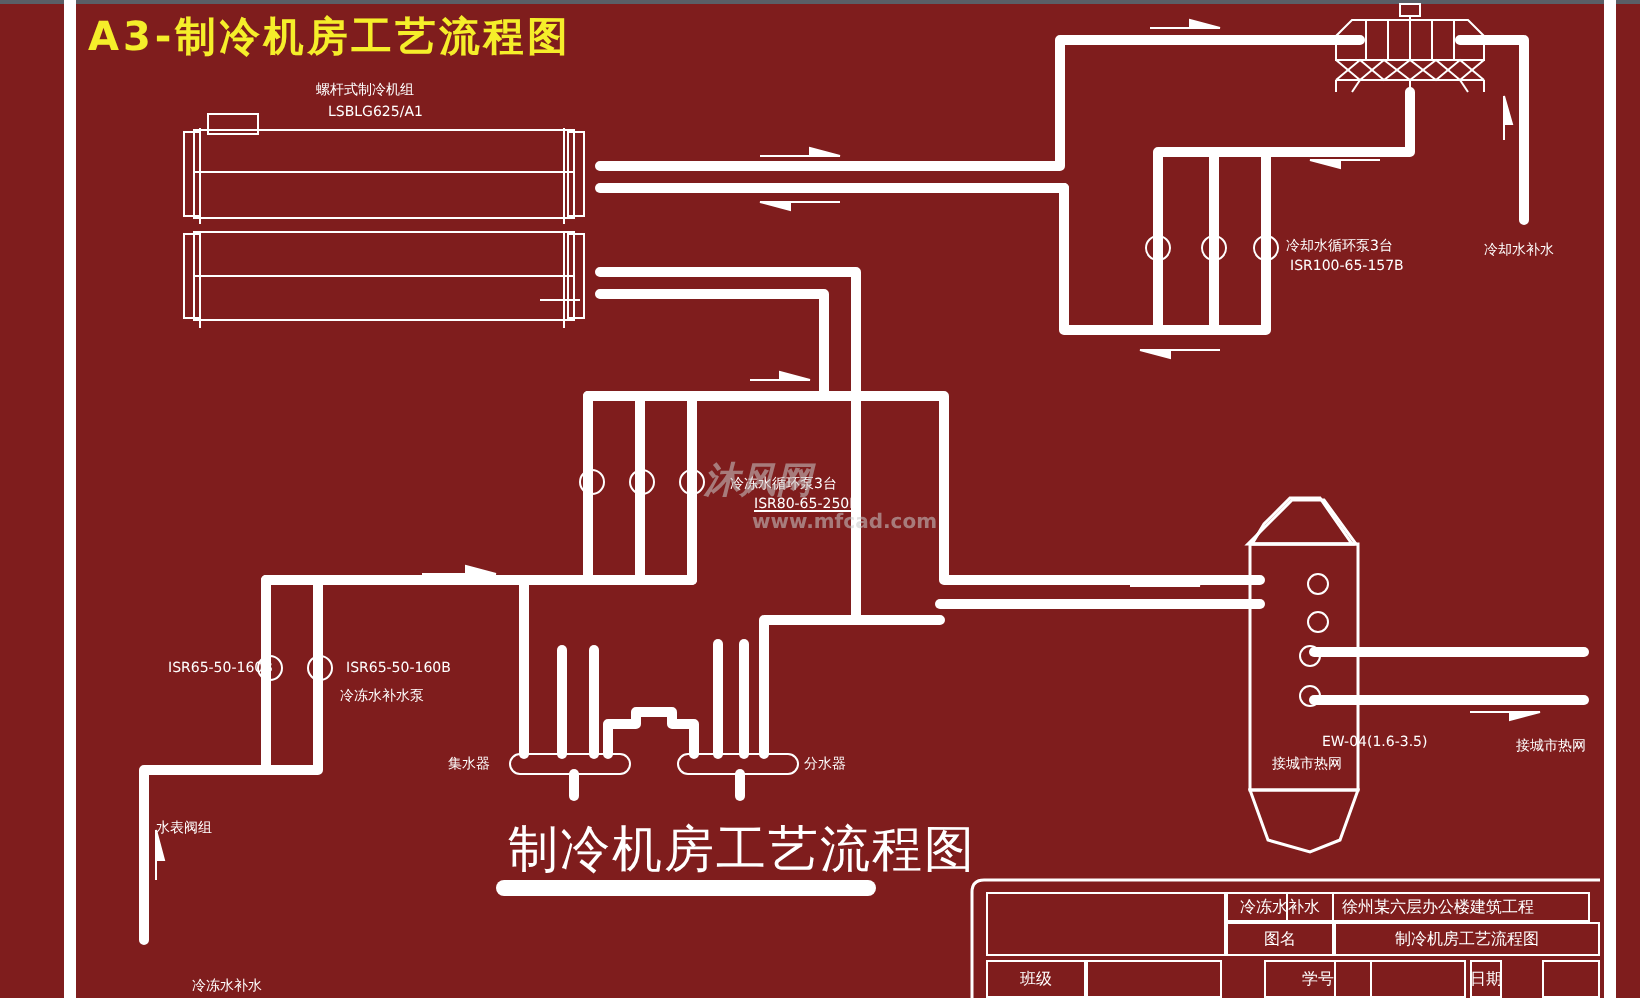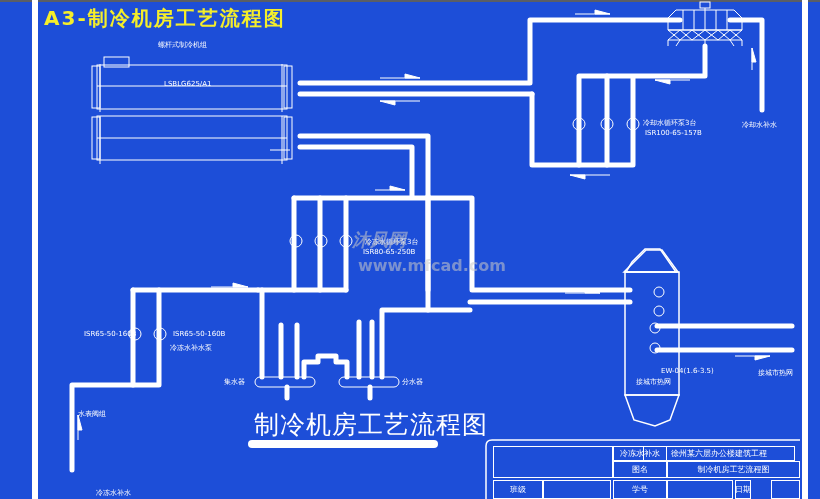--- a/index.html
+++ b/index.html
@@ -1,29 +1,29 @@
 <!DOCTYPE html>
 <html><head>
 <meta charset="utf-8">
 <style>
   html,body{margin:0;padding:0;background:#22262f;}
   body{width:820px;height:499px;overflow:hidden;position:relative;font-family:"DejaVu Sans",sans-serif;}
-  #canvas{position:absolute;left:0;top:0;width:820px;height:499px;background:#1d4ed8;}
+  #canvas{position:absolute;left:0;top:0;width:820px;height:499px;background:#7f1d1d;}
   .top-border{position:absolute;left:0;top:0;width:820px;height:2px;background:#5a5e66;}
   .frame-left{position:absolute;left:32px;top:0;width:6px;height:499px;background:#ffffff;}
   .frame-right{position:absolute;left:802px;top:0;width:6px;height:499px;background:#ffffff;}
   .title-yellow{position:absolute;left:44px;top:5px;font-family:"DejaVu Sans",sans-serif;font-weight:bold;font-size:20px;color:#f5ee2a;letter-spacing:2px;white-space:nowrap;}
   .lbl{position:absolute;color:#ffffff;font-size:7px;white-space:nowrap;font-family:"DejaVu Sans",sans-serif;line-height:9px;}
   .lbl.c{text-align:center;}
   .big-title{position:absolute;left:254px;top:408px;color:#ffffff;font-size:25px;letter-spacing:1px;white-space:nowrap;font-family:"DejaVu Sans",sans-serif;}
   .big-underline{position:absolute;left:248px;top:440px;width:190px;height:8px;background:#ffffff;border-radius:4px;}
   svg{position:absolute;left:0;top:0;}
   .tb-cell{position:absolute;border:1.5px solid #ffffff;box-sizing:border-box;color:#ffffff;font-size:8px;display:flex;align-items:center;justify-content:center;white-space:nowrap;}
   .watermark{position:absolute;left:352px;top:228px;color:rgba(200,200,200,0.55);font-weight:bold;font-style:italic;font-size:18px;white-space:nowrap;}
-  .watermark-url{position:absolute;left:358px;top:256px;color:rgba(200,200,200,0.55);font-weight:bold;font-size:16px;white-space:nowrap;}
+  .watermark-url{position:absolute;left:376px;top:256px;color:rgba(200,200,200,0.55);font-weight:bold;font-size:10px;white-space:nowrap;}
 </style>
 </head>
 <body>
 
 <div id="canvas">
   <div class="top-border"></div>
   <div class="frame-left"></div>
   <div class="frame-right"></div>
 
   <div class="title-yellow">A3-制冷机房工艺流程图</div>
@@ -189,29 +189,29 @@
           <line x1="735" y1="356" x2="770" y2="356"></line>
           <polygon points="755,356 770,356 755,360"></polygon>
         </g>
       <g>
           <line x1="270" y1="150" x2="290" y2="150"></line>
         </g>
     </g>
   </svg>
 
   <div class="lbl c" style="left:158px;top:41px;">螺杆式制冷机组</div>
-  <div class="lbl c" style="left:164px;top:52px;margin-top:28px;">LSBLG625/A1</div>
+  <div class="lbl c" style="left:164px;top:52px;">LSBLG625/A1</div>
 
   <div class="lbl" style="left:643px;top:119px;">冷却水循环泵3台</div>
   <div class="lbl" style="left:645px;top:129px;">ISR100-65-157B</div>
 
   <div class="lbl" style="left:742px;top:121px;text-align:center;">冷却水补水</div>
 
   <div class="lbl" style="left:365px;top:238px;">冷冻水循环泵3台</div>
-  <div class="lbl" style="left:363px;top:248px;">ISR80-65-250B</div>
+  <div class="lbl" style="left:377px;top:248px;text-decoration:underline;">ISR80-65-250B</div>
 
   <div class="lbl" style="left:84px;top:330px;">ISR65-50-160B</div>
   <div class="lbl" style="left:173px;top:330px;">ISR65-50-160B</div>
   <div class="lbl" style="left:170px;top:344px;">冷冻水补水泵</div>
 
   <div class="lbl" style="left:224px;top:378px;">集水器</div>
   <div class="lbl" style="left:402px;top:378px;">分水器</div>
 
   <div class="lbl" style="left:634px;top:367px;padding-left:27px;">EW-04(1.6-3.5)</div>
   <div class="lbl" style="left:636px;top:378px;">接城市热网</div>
@@ -228,18 +228,18 @@
   <div class="watermark-url">www.mfcad.com</div>
 
   <div>
     <div class="tb-cell" style="left:493px;top:446px;width:120px;height:32px;"></div>
     <div class="tb-cell" style="left:613px;top:446px;width:54px;height:15px;">冷冻水补水</div>
     <div class="tb-cell" style="left:643px;top:446px;width:152px;height:15px;">徐州某六层办公楼建筑工程</div>
     <div class="tb-cell" style="left:613px;top:461px;width:54px;height:17px;">图名</div>
     <div class="tb-cell" style="left:667px;top:461px;width:133px;height:17px;">制冷机房工艺流程图</div>
     <div class="tb-cell" style="left:493px;top:480px;width:50px;height:19px;">班级</div>
     <div class="tb-cell" style="left:543px;top:480px;width:68px;height:19px;"></div>
-    <div class="tb-cell" style="left:613px;top:480px;width:54px;height:19px;">学号</div>
+    <div class="tb-cell" style="left:632px;top:480px;width:54px;height:19px;">学号</div>
     <div class="tb-cell" style="left:667px;top:480px;width:66px;height:19px;"></div>
     <div class="tb-cell" style="left:735px;top:480px;width:16px;height:19px;">日期</div>
     <div class="tb-cell" style="left:771px;top:480px;width:29px;height:19px;"></div>
   </div>
 </div>
 
 </body></html>

